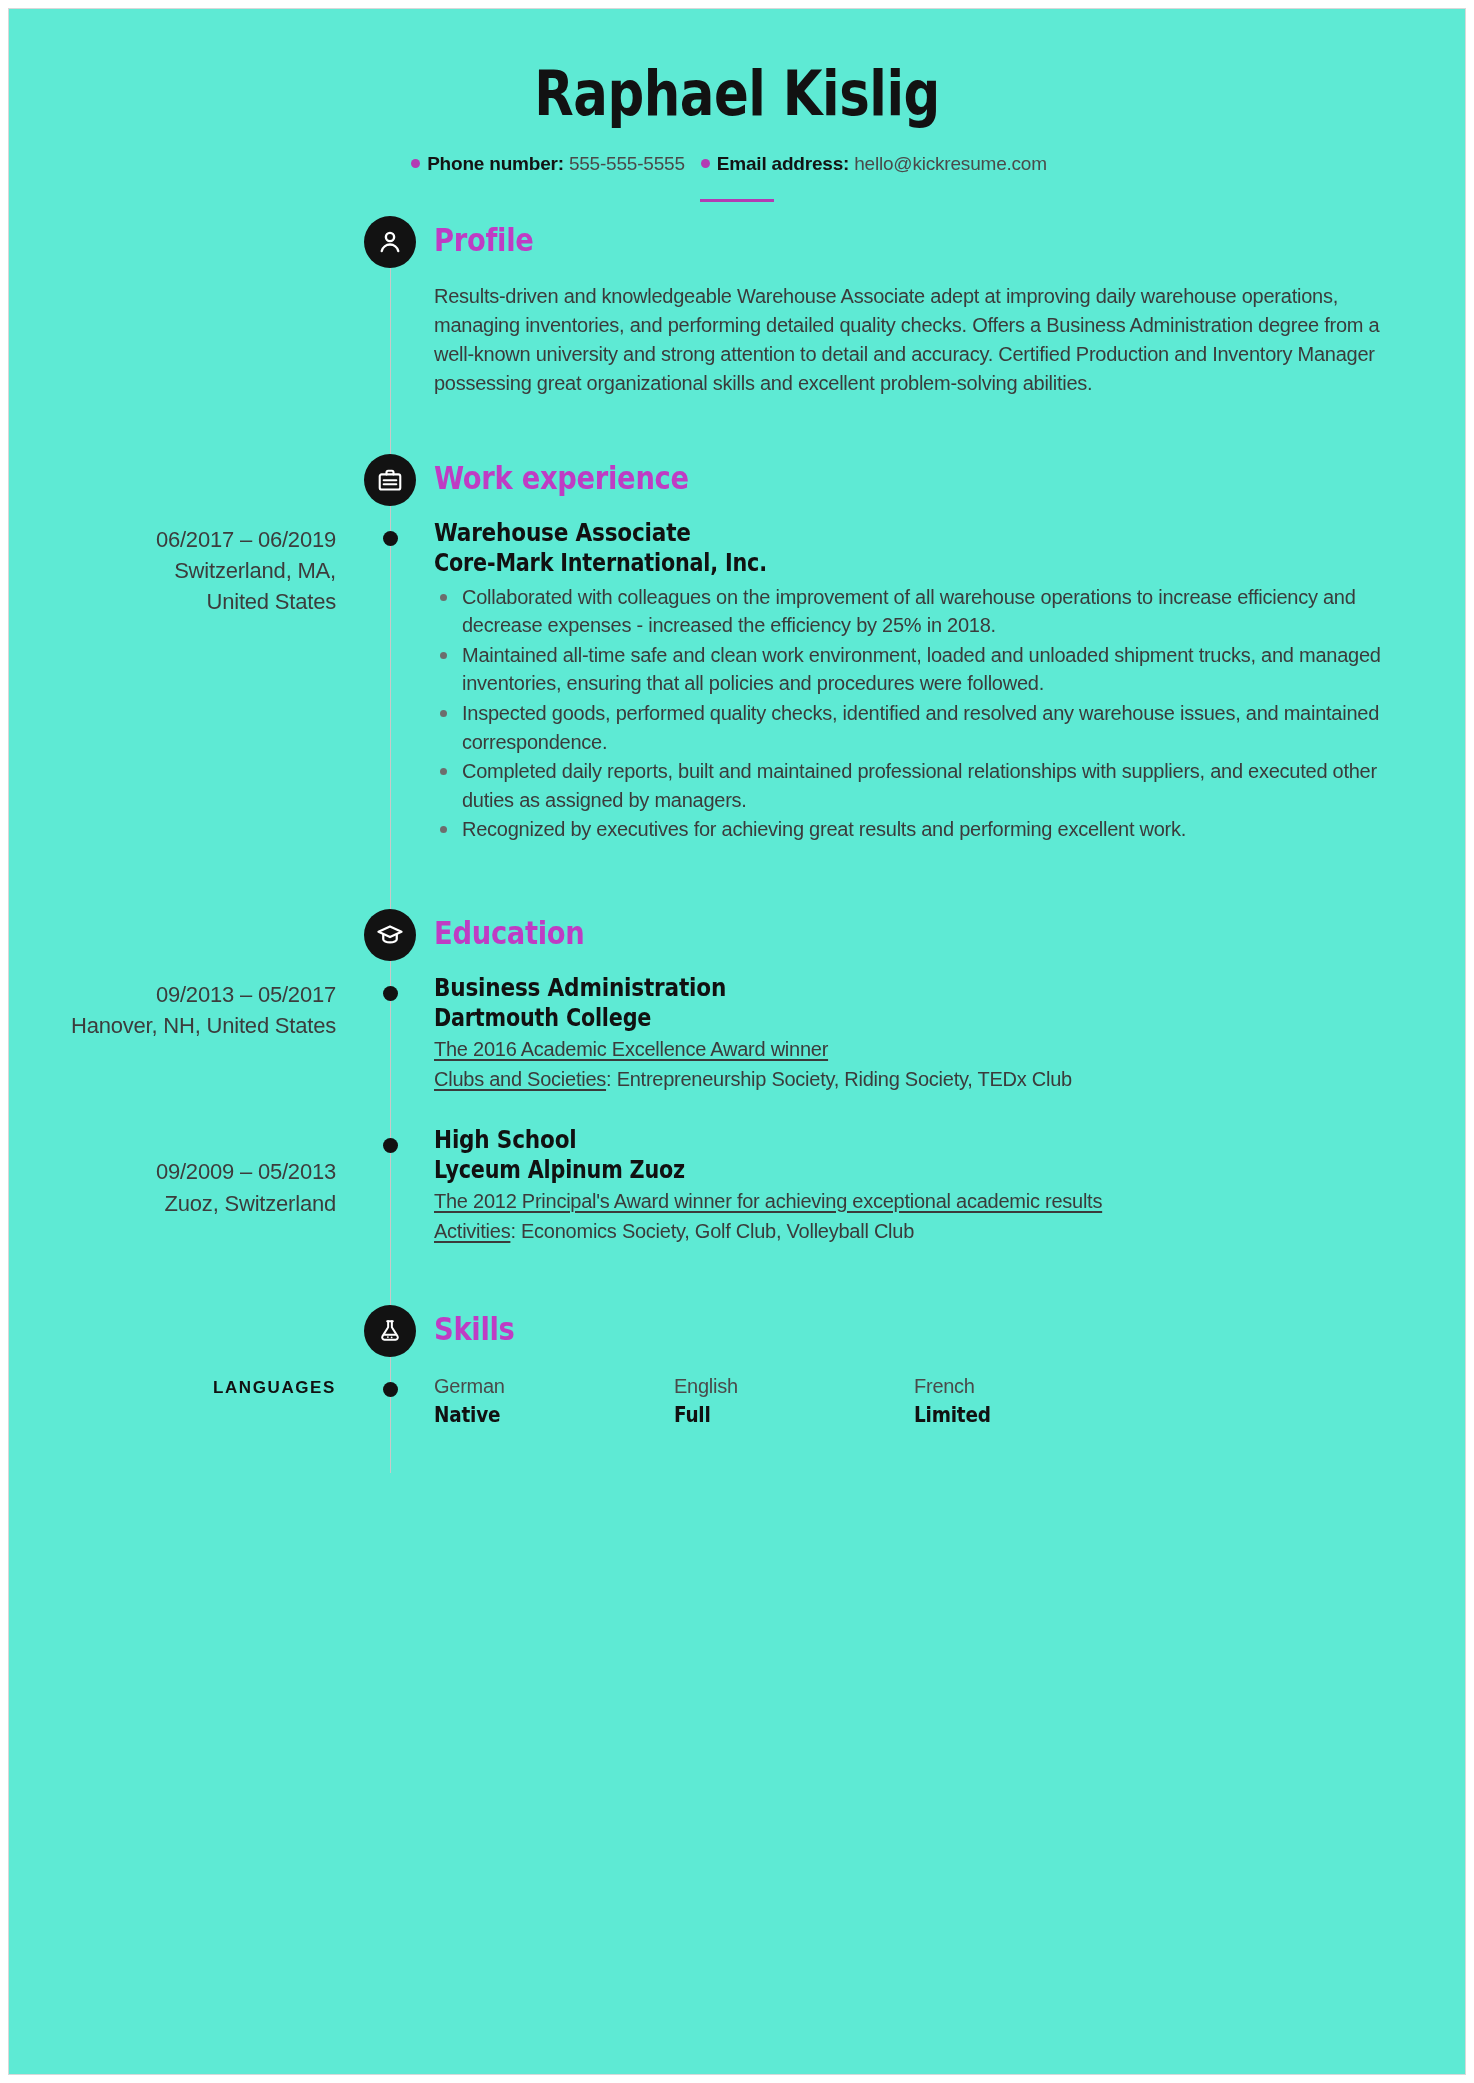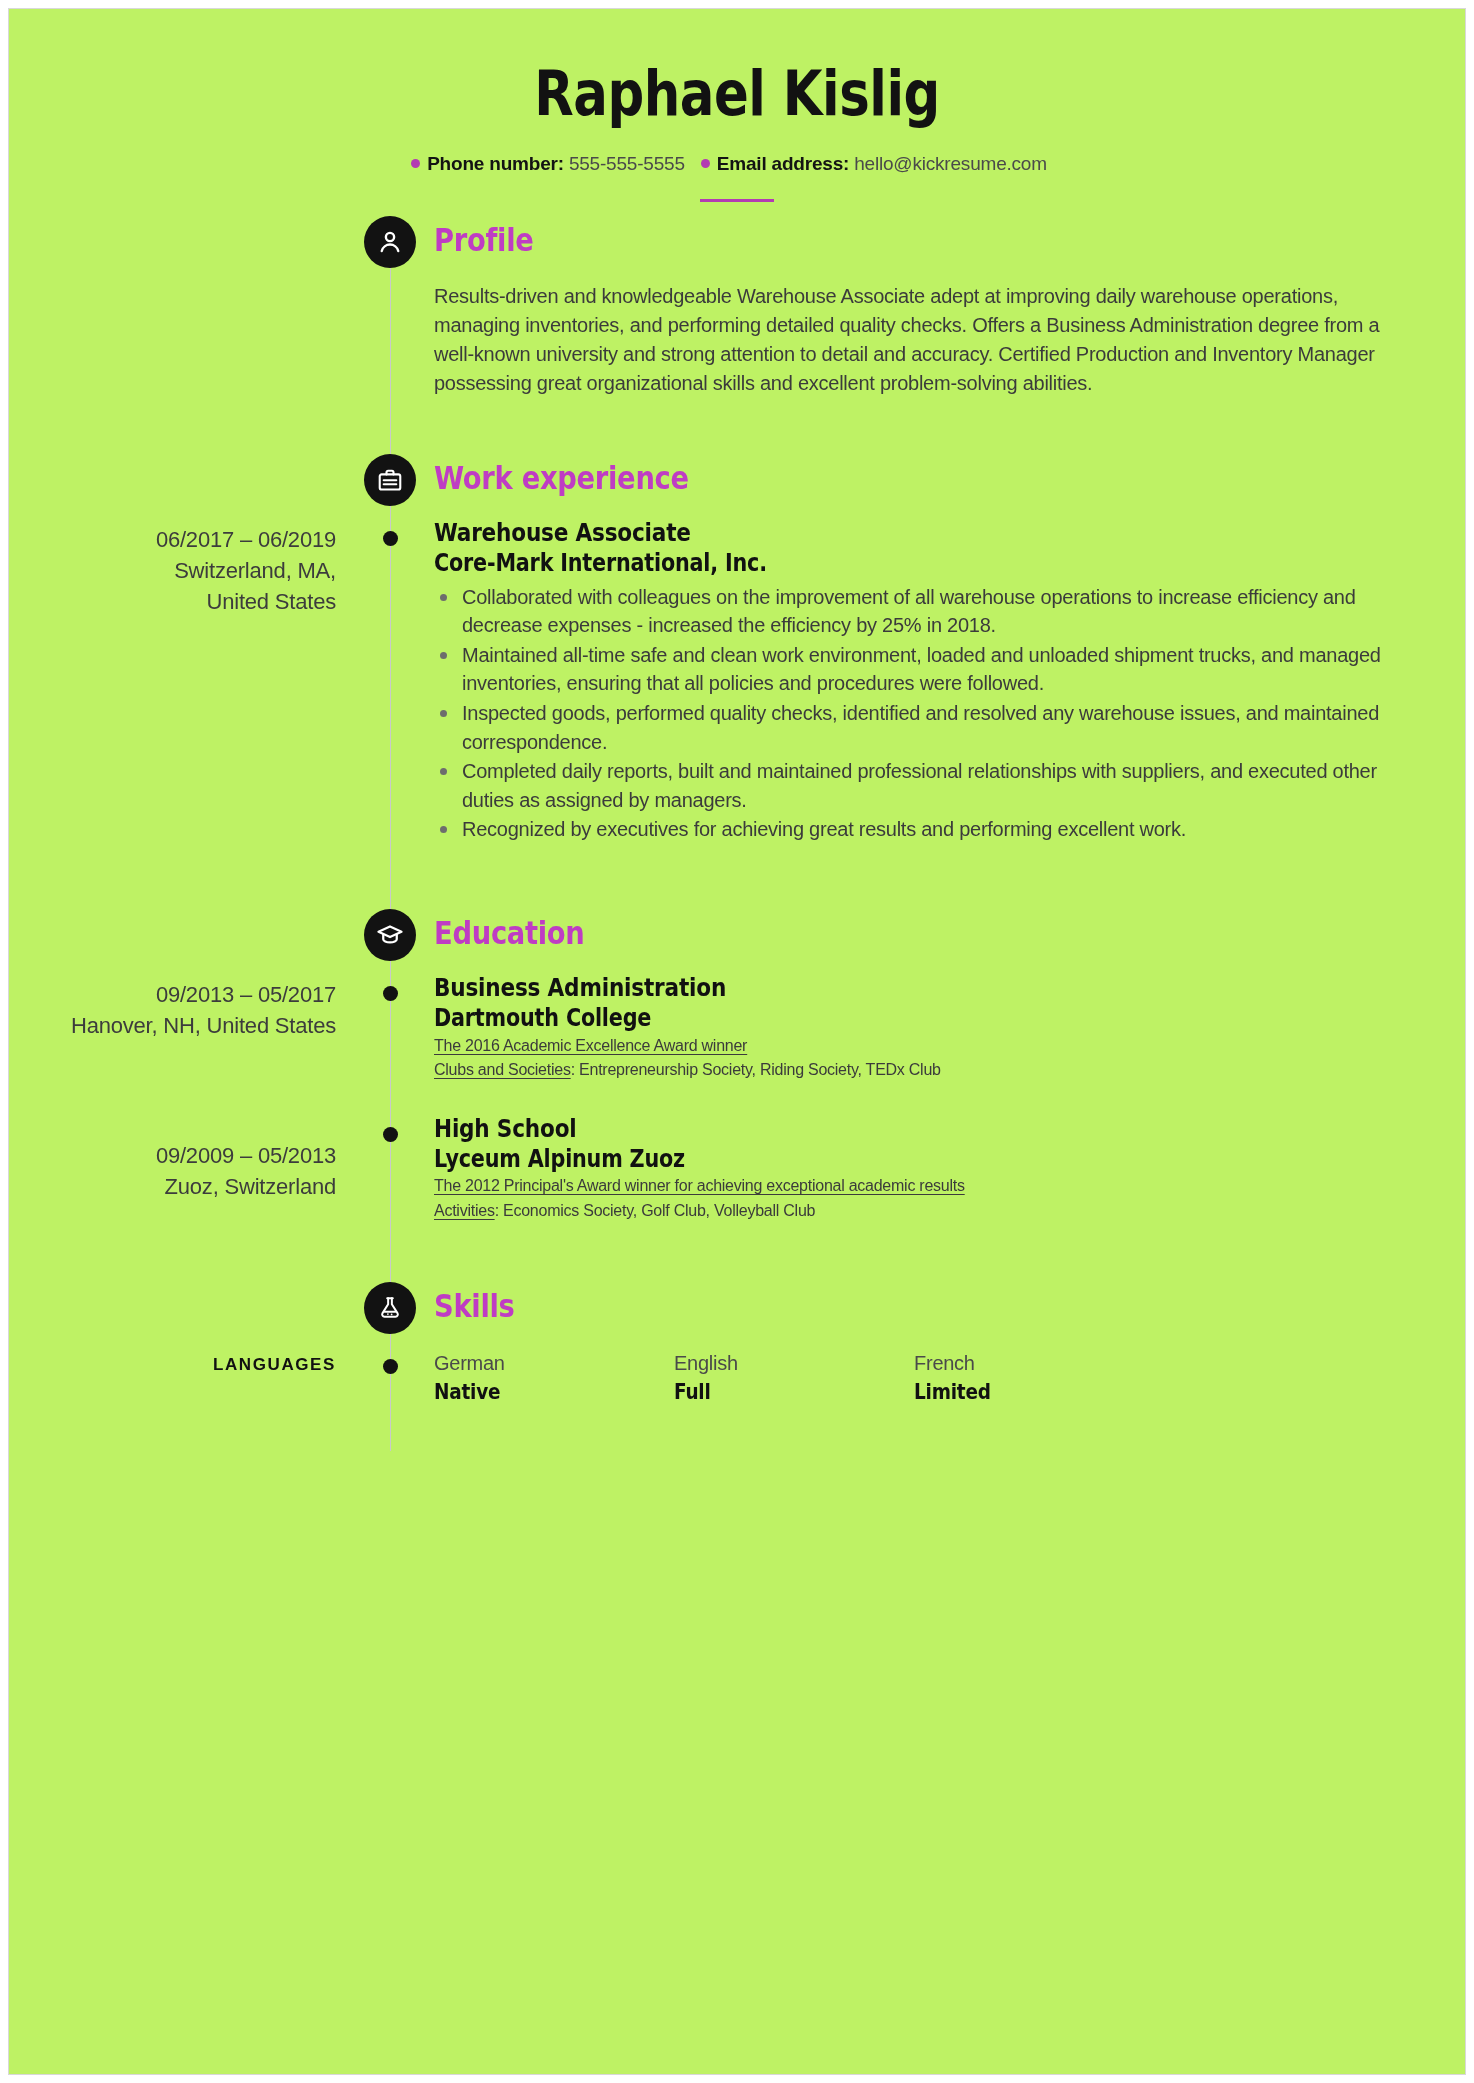--- a/index.html
+++ b/index.html
@@ -18,21 +18,21 @@
   }
 
   
   .page {
     position: absolute;
     left: 8px;
     top: 8px;
     width: 1458px;
     height: 2067px;
     border: 1px solid #d8d8d8;
-    background: #bef264;
+    background: #5eead4;
     overflow: hidden;
   }
 
   .sheet {
     position: relative;
     width: 100%;
     height: 100%;
     padding: 0;
   }
 
@@ -245,21 +245,21 @@
   }
 
   .profile-text {
     font-size: 20px;
     line-height: 1.45;
     color: #3b3b3b;
     letter-spacing: -0.25px;
   }
 
   .edu-note {
-    font-size: 16px;
+    font-size: 20px;
     line-height: 1.4;
     color: #3b3b3b;
     letter-spacing: -0.25px;
     margin-top: 2px;
   }
 
   .u { text-decoration: underline; text-underline-offset: 3px; }
 
   
   .profile-body {

